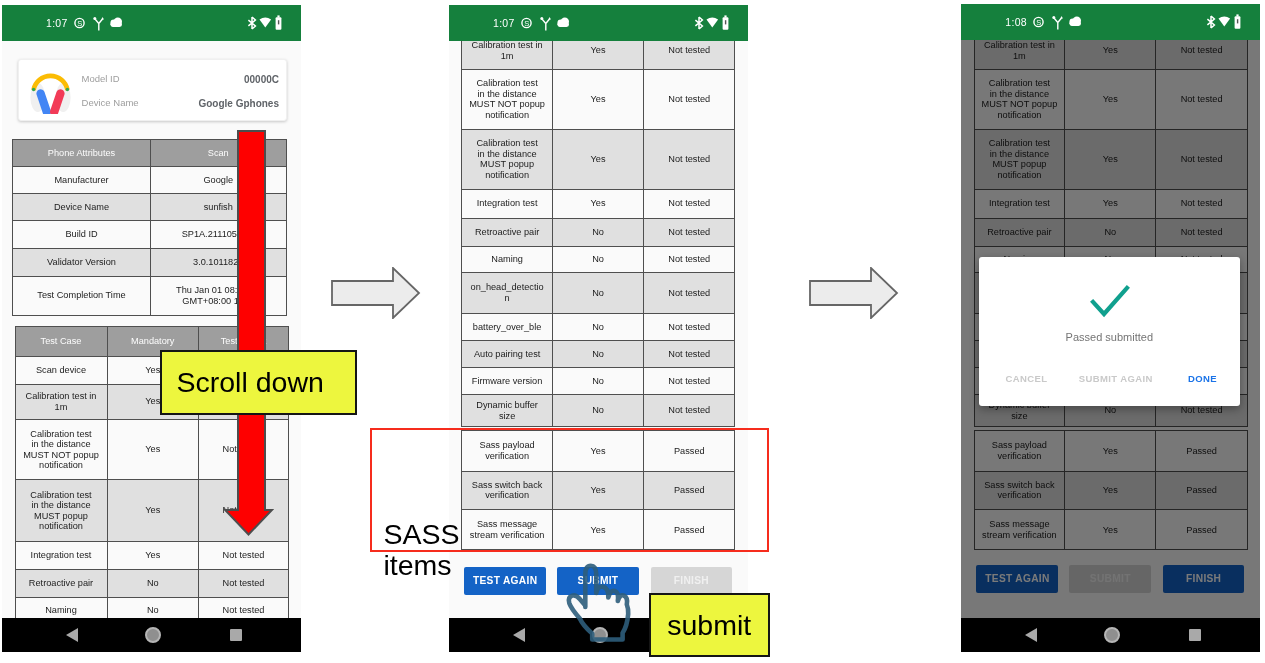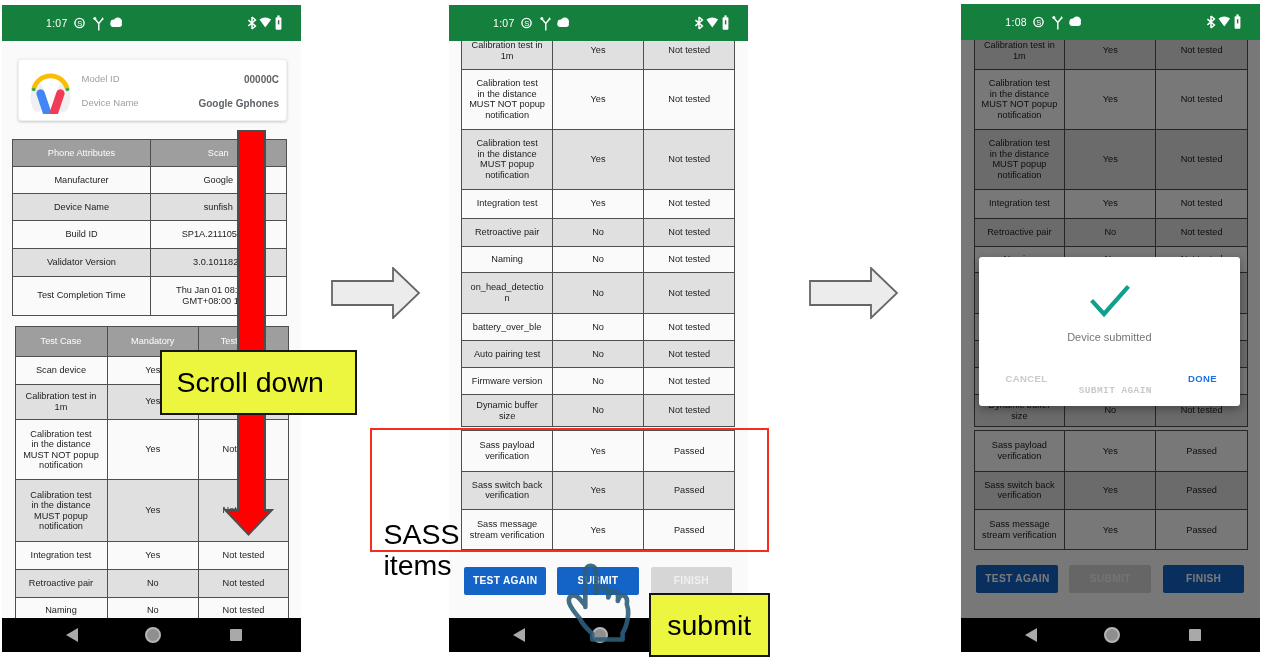--- a/index.html
+++ b/index.html
@@ -430,23 +430,23 @@
   <div class="btn blue" style="left:15.2px; top:561.2px; width:81.9px;">TEST AGAIN</div>
   <div class="btn gray" style="left:108.2px; top:561.2px; width:81.6px;">SUBMIT</div>
   <div class="btn blue" style="left:201.6px; top:561.2px; width:81.6px;">FINISH</div>
 
   <div style="position:absolute; left:0; top:36px; width:298.5px; height:578px; background:rgba(0,0,0,0.52); z-index:5;"></div>
 
   <div style="position:absolute; left:17.7px; top:252.5px; width:260.7px; height:149px; background:#fff; border-radius:3px; box-shadow:0 3px 10px rgba(0,0,0,0.35); z-index:6;">
     <svg style="position:absolute; left:108px; top:26px;" width="46" height="38" viewBox="0 0 46 38">
       <polyline points="6,19 17,31 40,5" fill="none" stroke="#10a08e" stroke-width="4.2" stroke-linecap="square"></polyline>
     </svg>
-    <div style="position:absolute; left:0; top:74px; width:100%; text-align:center; font-size:11px; color:#757575;">Device submitted</div>
+    <div style="position:absolute; left:0; top:74px; width:100%; text-align:center; font-size:11px; color:#757575;">Passed submitted</div>
     <div style="position:absolute; left:26.6px; top:116px; font-size:9.5px; font-weight:bold; letter-spacing:0.4px; color:#c9c9c9;">CANCEL</div>
-    <div style="position:absolute; left:99.7px; top:128px; font-size:9.5px; font-weight:bold; letter-spacing:0.4px; color:#c9c9c9;font-family:Liberation Mono, monospace;">SUBMIT AGAIN</div>
+    <div style="position:absolute; left:99.7px; top:116px; font-size:9.5px; font-weight:bold; letter-spacing:0.4px; color:#c9c9c9;">SUBMIT AGAIN</div>
     <div style="position:absolute; left:209px; top:116px; font-size:9.5px; font-weight:bold; letter-spacing:0.4px; color:#1a73e8;">DONE</div>
   </div>
 
   <div class="nbar">
     <div class="tri" style="left:63.5px;"></div>
     <div class="ring" style="left:143px;"></div>
     <div class="sq" style="left:228px;"></div>
   </div>
 </div>
 

